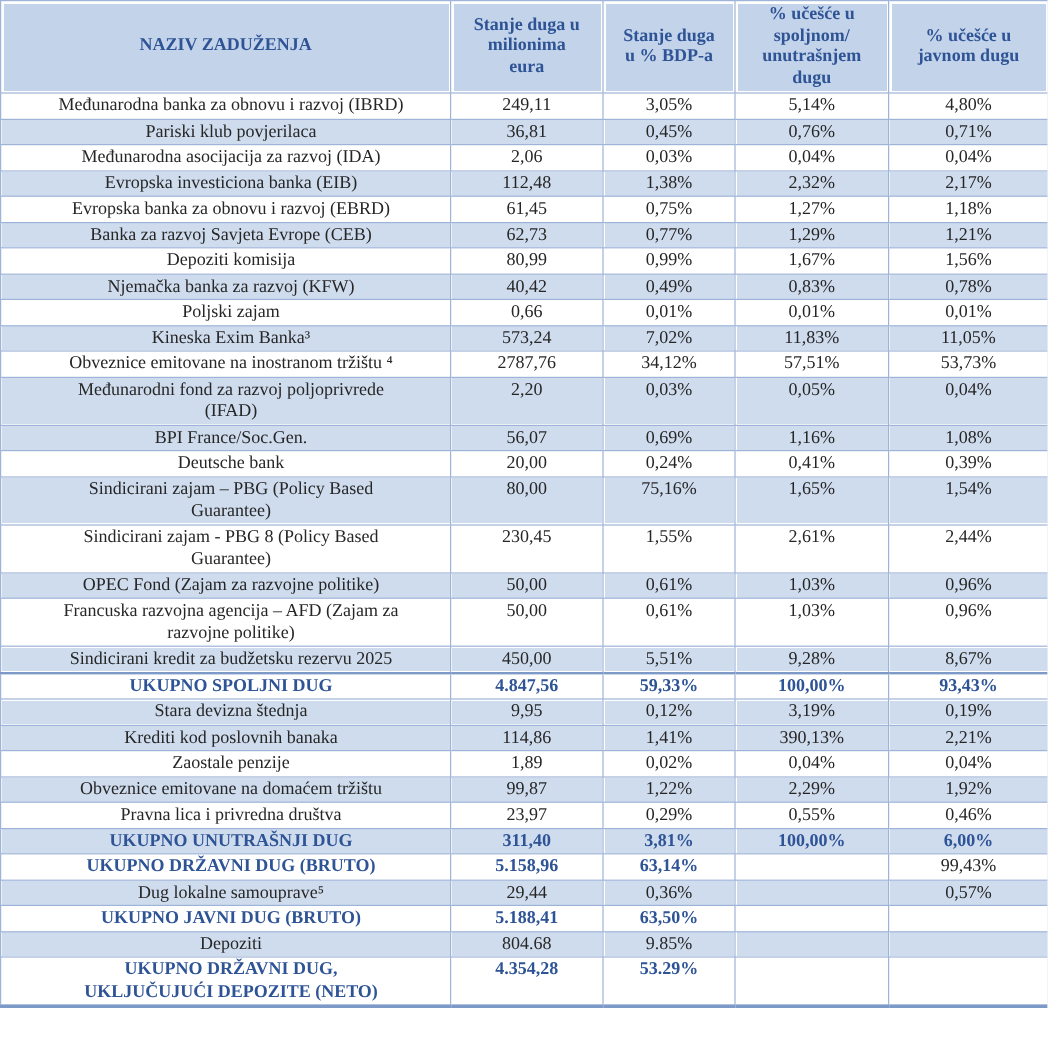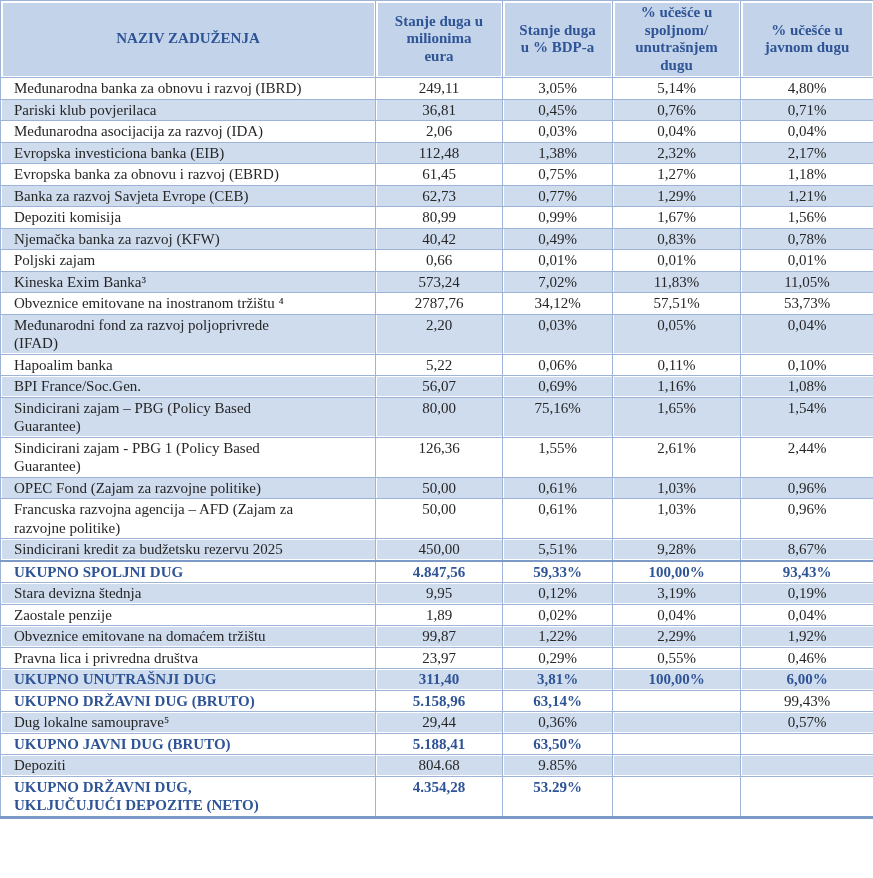--- a/index.html
+++ b/index.html
@@ -40,21 +40,21 @@
     line-height:17.5px;
     white-space:pre-line;
     text-align:center;
   }
   td{font-size:15px;color:var(--body-text);}
   td .ct{
     line-height:18.5px;
     padding:0 3px;
     white-space:pre;
   }
-  td.c-name .ct{text-align:left;padding-left:12px;}
+  td.c-name .ct{text-align:center;padding-left:12px;}
   td.c-num .ct{text-align:center;}
   tr.shaded td{background-color:var(--row-shade);}
   tr.bold td .ct{font-weight:bold;color:var(--accent);}
   tr.bold td.plain .ct{font-weight:normal;color:var(--body-text);}
   tr.thick-top td{border-top:2px solid var(--border-thick);}
   tbody tr:last-child td{border-bottom:3px solid var(--border-thick);}
 </style>
 </head>
 <body>
 
@@ -292,52 +292,52 @@
     <td class="c-num">
             <div class="ct">0,03%</div>
           </td>
     <td class="c-num">
             <div class="ct">0,05%</div>
           </td>
     <td class="c-num">
             <div class="ct">0,04%</div>
           </td>
   </tr>
-        <tr>
-    <td class="c-name">
-            <div class="ct">Hapoalim banka</div>
-          </td>
-    <td class="c-num">
-            <div class="ct">5,22</div>
-          </td>
-    <td class="c-num">
-            <div class="ct">0,06%</div>
-          </td>
-    <td class="c-num">
-            <div class="ct">0,11%</div>
-          </td>
-    <td class="c-num">
-            <div class="ct">0,10%</div>
-          </td>
-  </tr>
         <tr class="shaded">
     <td class="c-name">
             <div class="ct">BPI France/Soc.Gen.</div>
           </td>
     <td class="c-num">
             <div class="ct">56,07</div>
           </td>
     <td class="c-num">
             <div class="ct">0,69%</div>
           </td>
     <td class="c-num">
             <div class="ct">1,16%</div>
           </td>
     <td class="c-num">
             <div class="ct">1,08%</div>
+          </td>
+  </tr>
+        <tr>
+    <td class="c-name">
+            <div class="ct">Deutsche bank</div>
+          </td>
+    <td class="c-num">
+            <div class="ct">20,00</div>
+          </td>
+    <td class="c-num">
+            <div class="ct">0,24%</div>
+          </td>
+    <td class="c-num">
+            <div class="ct">0,41%</div>
+          </td>
+    <td class="c-num">
+            <div class="ct">0,39%</div>
           </td>
   </tr>
         <tr class="shaded">
     <td class="c-name">
             <div class="ct">Sindicirani zajam – PBG (Policy Based
 Guarantee)</div>
           </td>
     <td class="c-num">
             <div class="ct">80,00</div>
           </td>
@@ -346,25 +346,25 @@
           </td>
     <td class="c-num">
             <div class="ct">1,65%</div>
           </td>
     <td class="c-num">
             <div class="ct">1,54%</div>
           </td>
   </tr>
         <tr>
     <td class="c-name">
-            <div class="ct">Sindicirani zajam - PBG 1 (Policy Based
+            <div class="ct">Sindicirani zajam - PBG 8 (Policy Based
 Guarantee)</div>
           </td>
     <td class="c-num">
-            <div class="ct">126,36</div>
+            <div class="ct">230,45</div>
           </td>
     <td class="c-num">
             <div class="ct">1,55%</div>
           </td>
     <td class="c-num">
             <div class="ct">2,61%</div>
           </td>
     <td class="c-num">
             <div class="ct">2,44%</div>
           </td>
@@ -446,20 +446,37 @@
             <div class="ct">9,95</div>
           </td>
     <td class="c-num">
             <div class="ct">0,12%</div>
           </td>
     <td class="c-num">
             <div class="ct">3,19%</div>
           </td>
     <td class="c-num">
             <div class="ct">0,19%</div>
+          </td>
+  </tr>
+        <tr class="shaded">
+    <td class="c-name">
+            <div class="ct">Krediti kod poslovnih banaka</div>
+          </td>
+    <td class="c-num">
+            <div class="ct">114,86</div>
+          </td>
+    <td class="c-num">
+            <div class="ct">1,41%</div>
+          </td>
+    <td class="c-num">
+            <div class="ct">390,13%</div>
+          </td>
+    <td class="c-num">
+            <div class="ct">2,21%</div>
           </td>
   </tr>
         <tr>
     <td class="c-name">
             <div class="ct">Zaostale penzije</div>
           </td>
     <td class="c-num">
             <div class="ct">1,89</div>
           </td>
     <td class="c-num">

